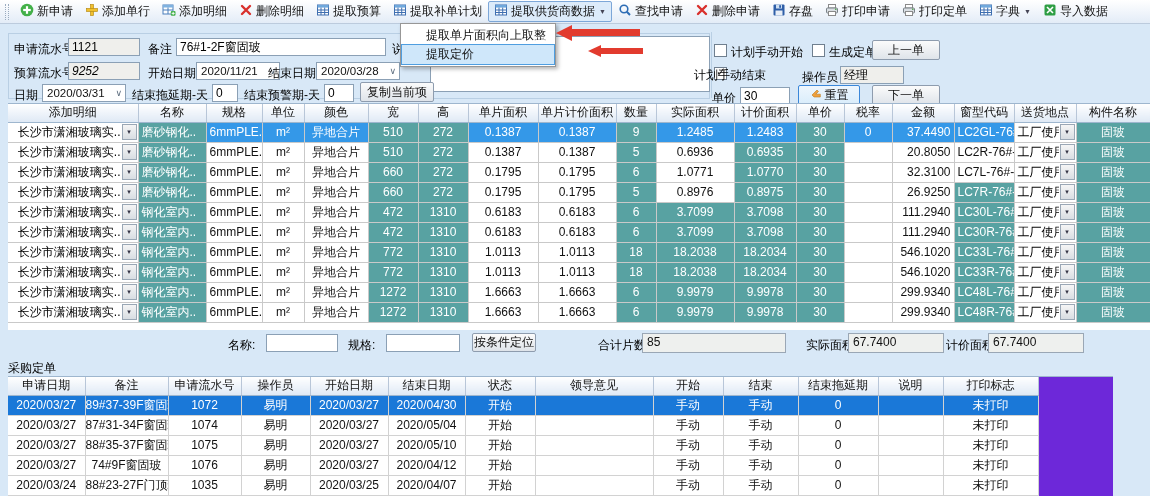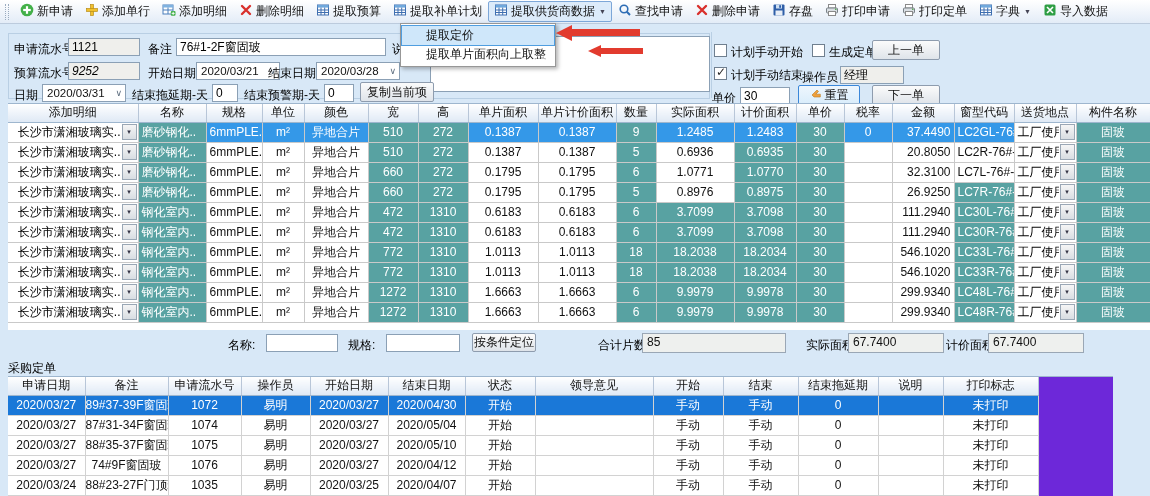--- a/index.html
+++ b/index.html
@@ -199,21 +199,21 @@
   <input class="tbx ro" style="left: 68px; top: 14px; width: 72px;" readonly="" value="1121">
   <span class="lbl" style="left:148px;top:17px">备注</span>
   <input class="tbx" style="left: 176px; top: 14px; width: 210px;" value="76#1-2F窗固玻">
   <span class="lbl" style="left:392px;top:17px">说明</span>
   <div class="bigbox" style="left:430px;top:12px;width:280px;height:56px"></div>
 
   <span class="lbl" style="left:14px;top:41px">预算流水号</span>
   <input class="tbx ro" style="left: 68px; top: 38px; width: 72px; font-style: italic;" readonly="" value="9252">
   <span class="lbl" style="left:148px;top:41px">开始日期</span>
   <div class="selbox" style="left:196px;top:38px;width:84px">
-      <span>2020/03/21</span>
+      <span>2020/11/21</span>
       <span class="car">∨</span>
     </div>
   <span class="lbl" style="left:268px;top:41px">结束日期</span>
   <div class="selbox" style="left:316px;top:38px;width:84px">
       <span>2020/03/28</span>
       <span class="car">∨</span>
     </div>
 
   <span class="lbl" style="left:14px;top:63px">日期</span>
   <div class="selbox" style="left:42px;top:60px;width:84px">
@@ -232,40 +232,40 @@
 
   <span class="chk" style="left:714px;top:20px"></span>
   <span class="lbl" style="left:731px;top:20px">计划手动开始</span>
   <span class="chk" style="left:812px;top:20px"></span>
   <span class="lbl" style="left:829px;top:20px">生成定单</span>
   <div class="btn" style="left:872px;top:16px;width:68px;height:20px">
       <span>上一单</span>
     </div>
 
   <span class="chk on" style="left:714px;top:43px"></span>
-  <span class="lbl" style="left:731px;top:43px">计划手动结束</span>
+  <span class="lbl" style="left:694px;top:43px">计划手动结束</span>
   <span class="lbl" style="left:802px;top:45px">操作员</span>
   <input class="tbx ro" style="left: 840px; top: 42px; width: 64px;" readonly="" value="经理">
 
   <span class="lbl" style="left:712px;top:66px">单价</span>
   <input class="tbx" style="left: 740px; top: 63px; width: 50px;" value="30">
   <div class="btn focus" style="left:798px;top:61px;width:62px;height:21px">
     <span><svg width="12" height="12" viewBox="0 0 12 12">
           <path d="M2 7 L7 2 L8.5 3.5 L5.8 6.2 L10.3 6.2 L10.3 9 L4 9 Z" fill="#f0a03c" stroke="#b97a20" stroke-width="0.6"></path>
         </svg></span>
     <span>重置</span>
   </div>
   <div class="btn" style="left:872px;top:61px;width:68px;height:20px">
       <span>下一单</span>
     </div>
 </div>
 
 <div class="menu">
+    <div class="menu-item">提取单片面积向上取整</div>
     <div class="menu-item hl">提取定价</div>
-    <div class="menu-item">提取单片面积向上取整</div>
   </div>
 <div class="rarrow" style="left:556px;top:25px">
   <span class="head" style="border-width:8px 16px 8px 0"></span>
     <span class="shaft" style="width:68px;height:7px;margin-top:4px"></span>
 </div>
 <div class="rarrow" style="left:588px;top:45px">
   <span class="head" style="border-width:6px 13px 6px 0"></span>
     <span class="shaft" style="width:42px;height:6px;margin-top:3px"></span>
 </div>
 

